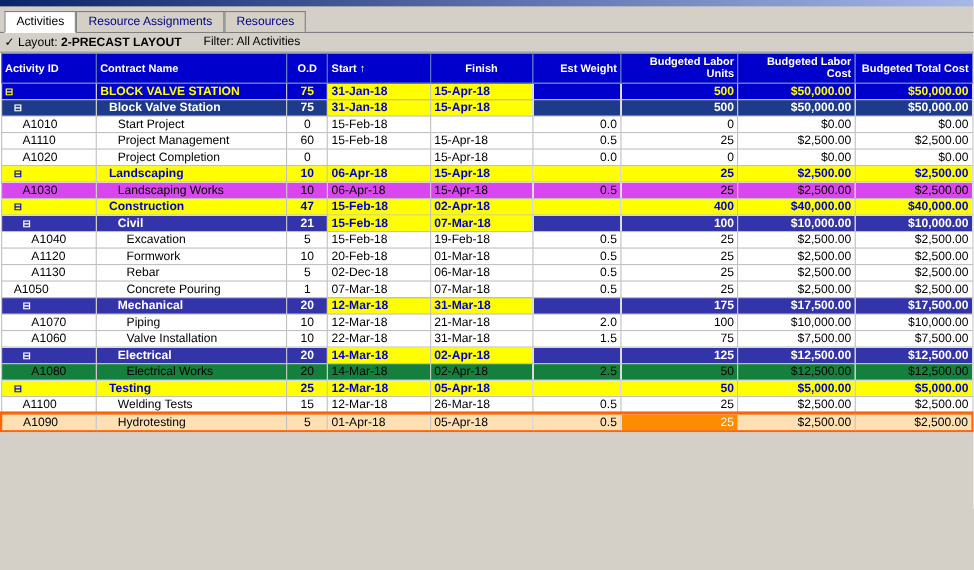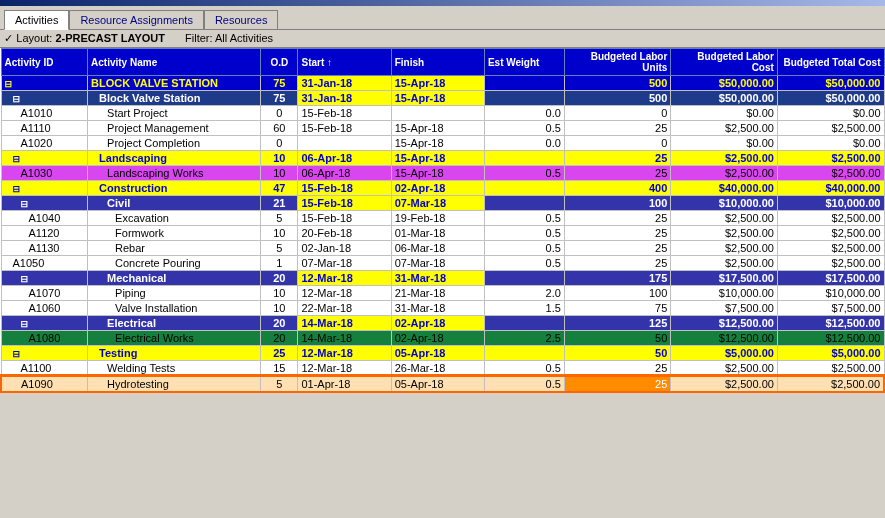--- a/index.html
+++ b/index.html
@@ -80,22 +80,22 @@
       border: 1px solid #c0c0c0;
       padding: 1px 3px;
       white-space: nowrap;
       overflow: hidden;
     }
     
     .col-activity-id { width: 65px; }
     .col-activity-name { width: 130px; }
     .col-od { width: 28px; text-align: center; }
     .col-start { width: 70px; }
-    .col-finish { width: 70px; }
-    .col-estweight { width: 60px; }
+    .col-finish { width: 70px; text-align: center; }
+    .col-estweight { width: 60px; text-align: right; }
     .col-budg-labor-units { width: 80px; text-align: right; }
     .col-budg-labor-cost { width: 80px; text-align: right; }
     .col-budg-total-cost { width: 80px; text-align: right; }
   </style>
 </head>
 <body>
 
 <div>
   <div class="window-title"></div>
 
@@ -108,21 +108,21 @@
   <div class="toolbar">
     <span>✓ Layout: <strong>2-PRECAST LAYOUT</strong></span>
     <span>Filter: All Activities</span>
   </div>
 
   <div class="grid-container">
     <table>
       <thead>
         <tr>
           <th class="col-activity-id">Activity ID</th>
-          <th class="col-activity-name">Activity Name</th>
+          <th class="col-activity-name">Contract Name</th>
           <th class="col-od">O.D</th>
           <th class="col-start">Start ↑</th>
           <th class="col-finish">Finish</th>
           <th class="col-estweight">Est Weight</th>
           <th class="col-budg-labor-units">Budgeted Labor Units</th>
           <th class="col-budg-labor-cost">Budgeted Labor Cost</th>
           <th class="col-budg-total-cost">Budgeted Total Cost</th>
         </tr>
       </thead>
       <tbody id="table-body">
@@ -244,21 +244,21 @@
             <td style="border: 1px solid rgb(192, 192, 192); padding-left: 3px;">01-Mar-18</td>
             <td style="border: 1px solid rgb(192, 192, 192); text-align: right;">0.5</td>
             <td style="border: 1px solid rgb(192, 192, 192); text-align: right;">25</td>
             <td style="border: 1px solid rgb(192, 192, 192); text-align: right;">$2,500.00</td>
             <td style="border: 1px solid rgb(192, 192, 192); text-align: right;">$2,500.00</td>
           </tr>
           <tr style="background: white; color: black; font-weight: normal;">
             <td style="padding-left: 27px; border: 1px solid rgb(192, 192, 192);">A1130</td>
             <td style="border: 1px solid rgb(192, 192, 192); padding-left: 27px;">Rebar</td>
             <td style="border: 1px solid rgb(192, 192, 192); text-align: center;">5</td>
-            <td style="border: 1px solid rgb(192, 192, 192); padding-left: 3px;">02-Jan-18</td>
+            <td style="border: 1px solid rgb(192, 192, 192); padding-left: 3px;">02-Dec-18</td>
             <td style="border: 1px solid rgb(192, 192, 192); padding-left: 3px;">06-Mar-18</td>
             <td style="border: 1px solid rgb(192, 192, 192); text-align: right;">0.5</td>
             <td style="border: 1px solid rgb(192, 192, 192); text-align: right;">25</td>
             <td style="border: 1px solid rgb(192, 192, 192); text-align: right;">$2,500.00</td>
             <td style="border: 1px solid rgb(192, 192, 192); text-align: right;">$2,500.00</td>
           </tr>
           <tr style="background: white; color: black; font-weight: normal;">
             <td style="padding-left: 11px; border: 1px solid rgb(192, 192, 192);">A1050</td>
             <td style="border: 1px solid rgb(192, 192, 192); padding-left: 27px;">Concrete Pouring</td>
             <td style="border: 1px solid rgb(192, 192, 192); text-align: center;">1</td>

